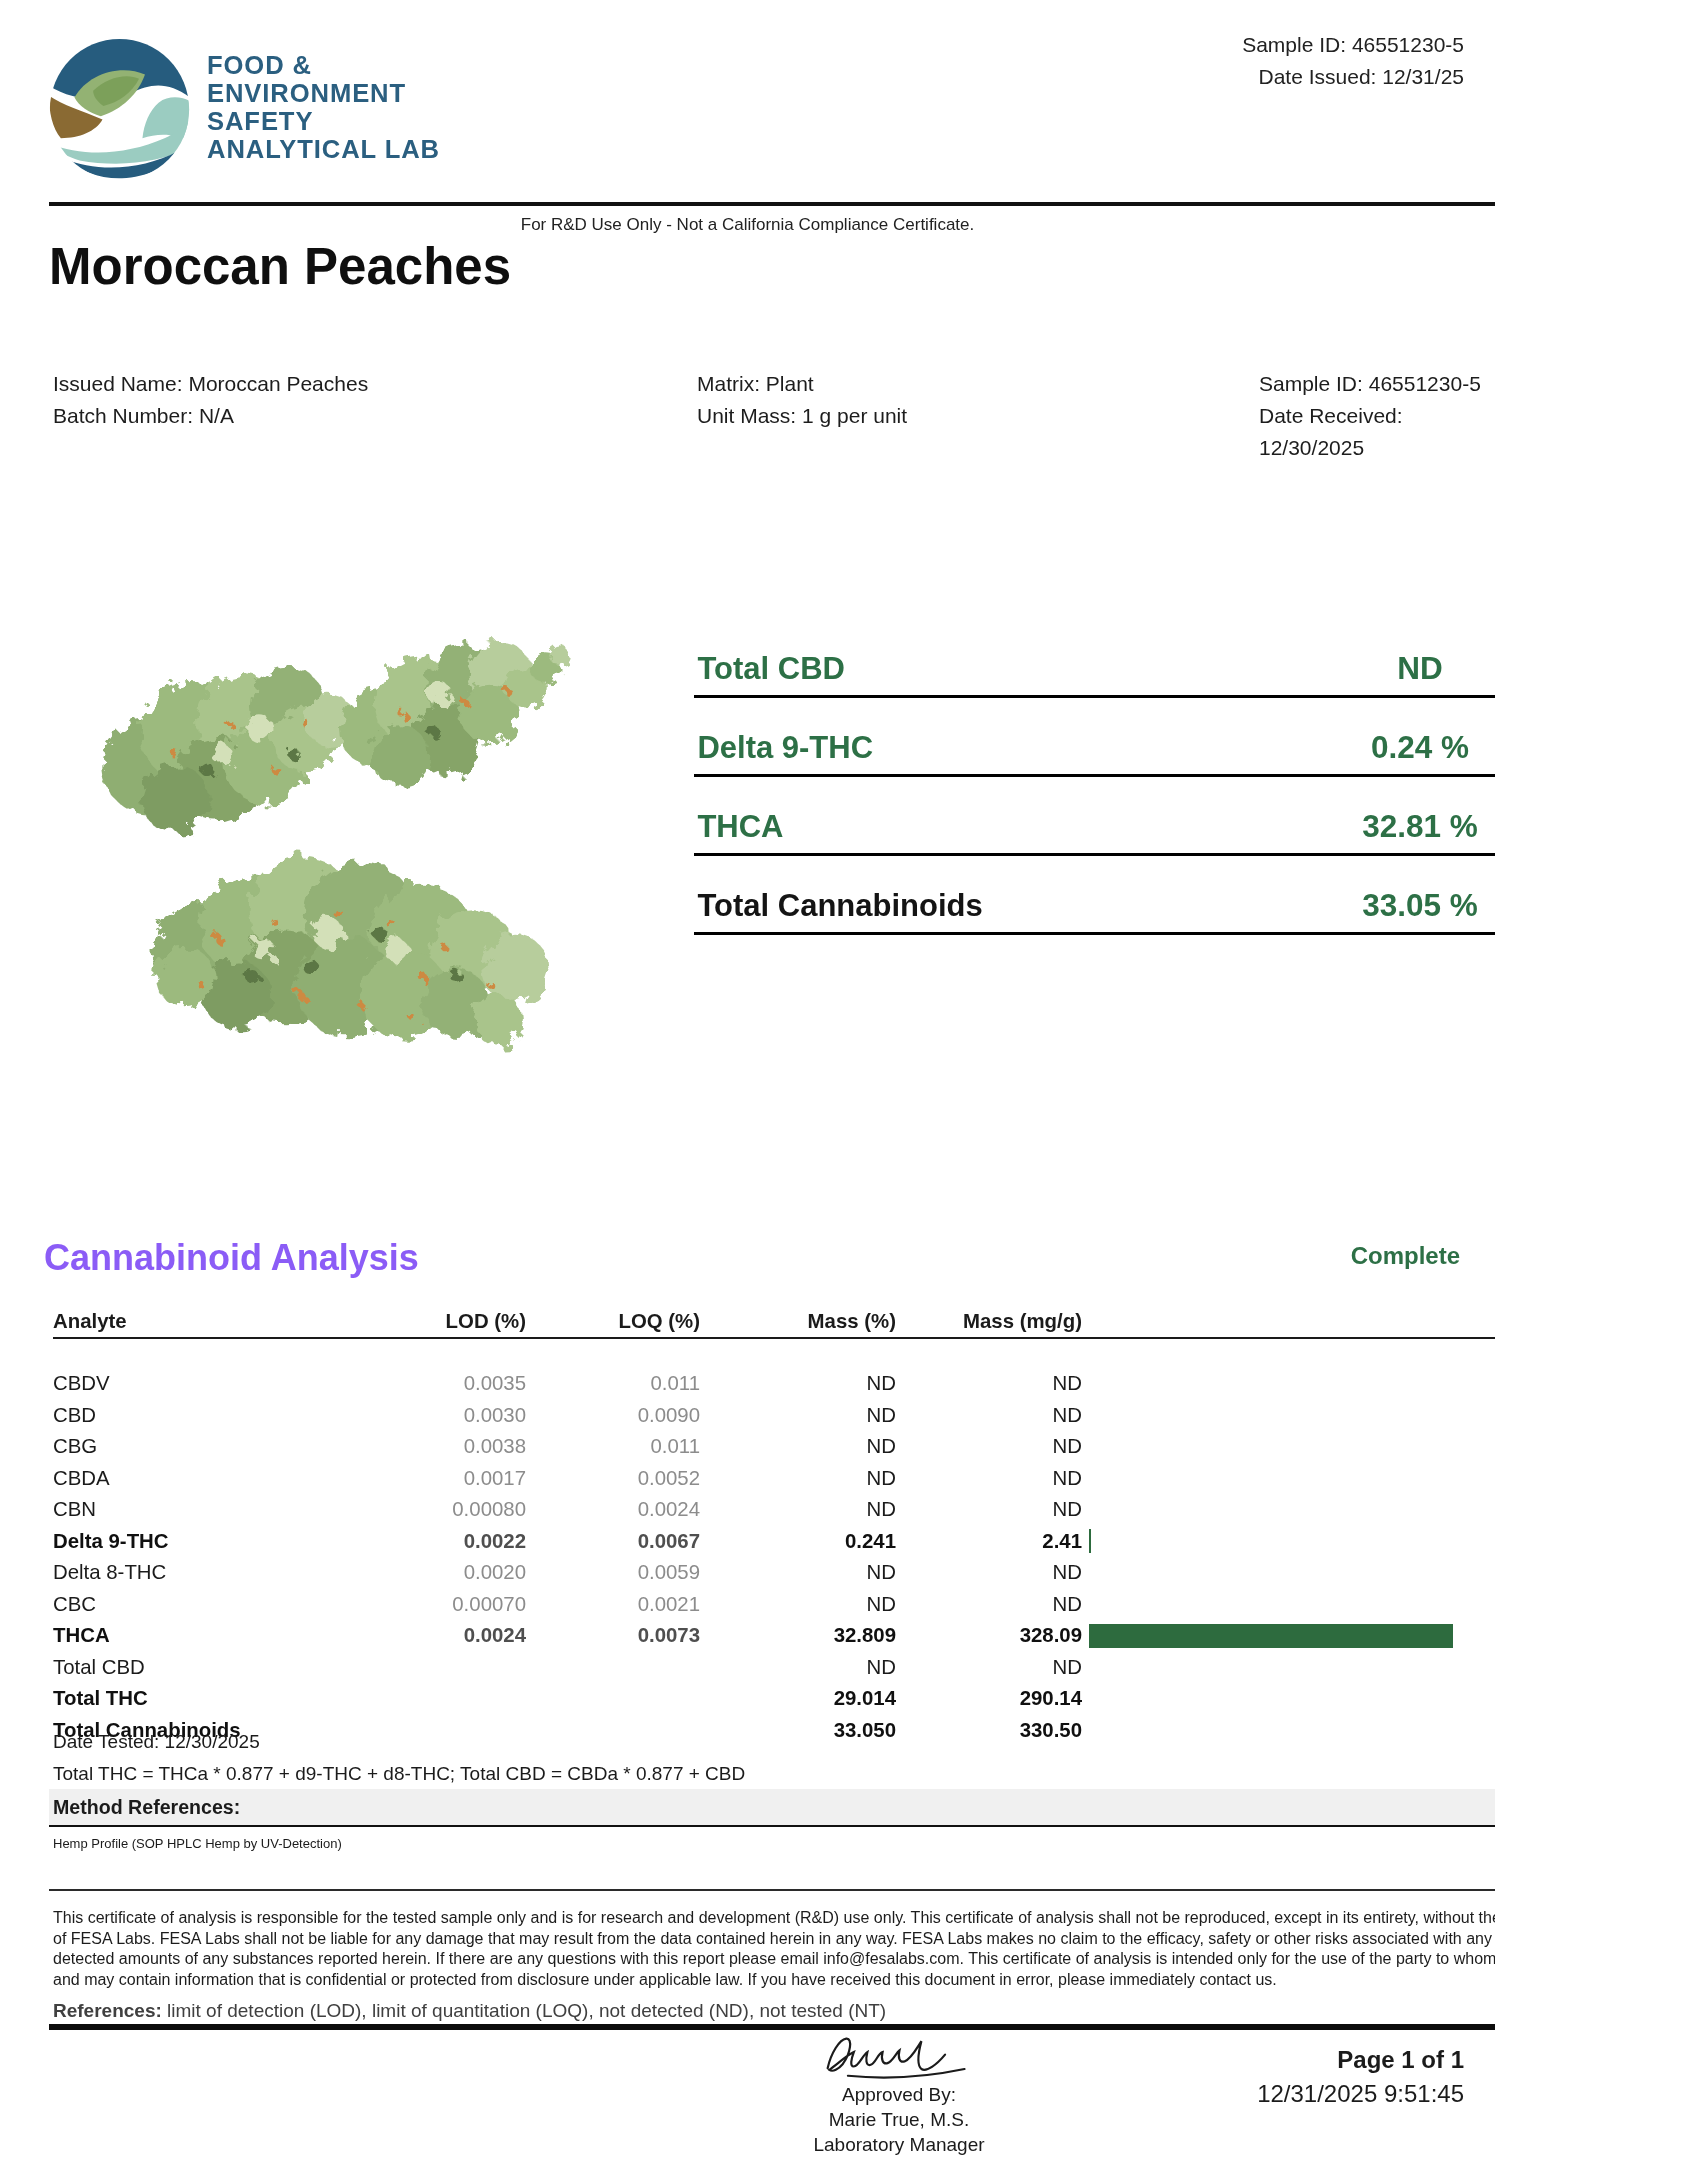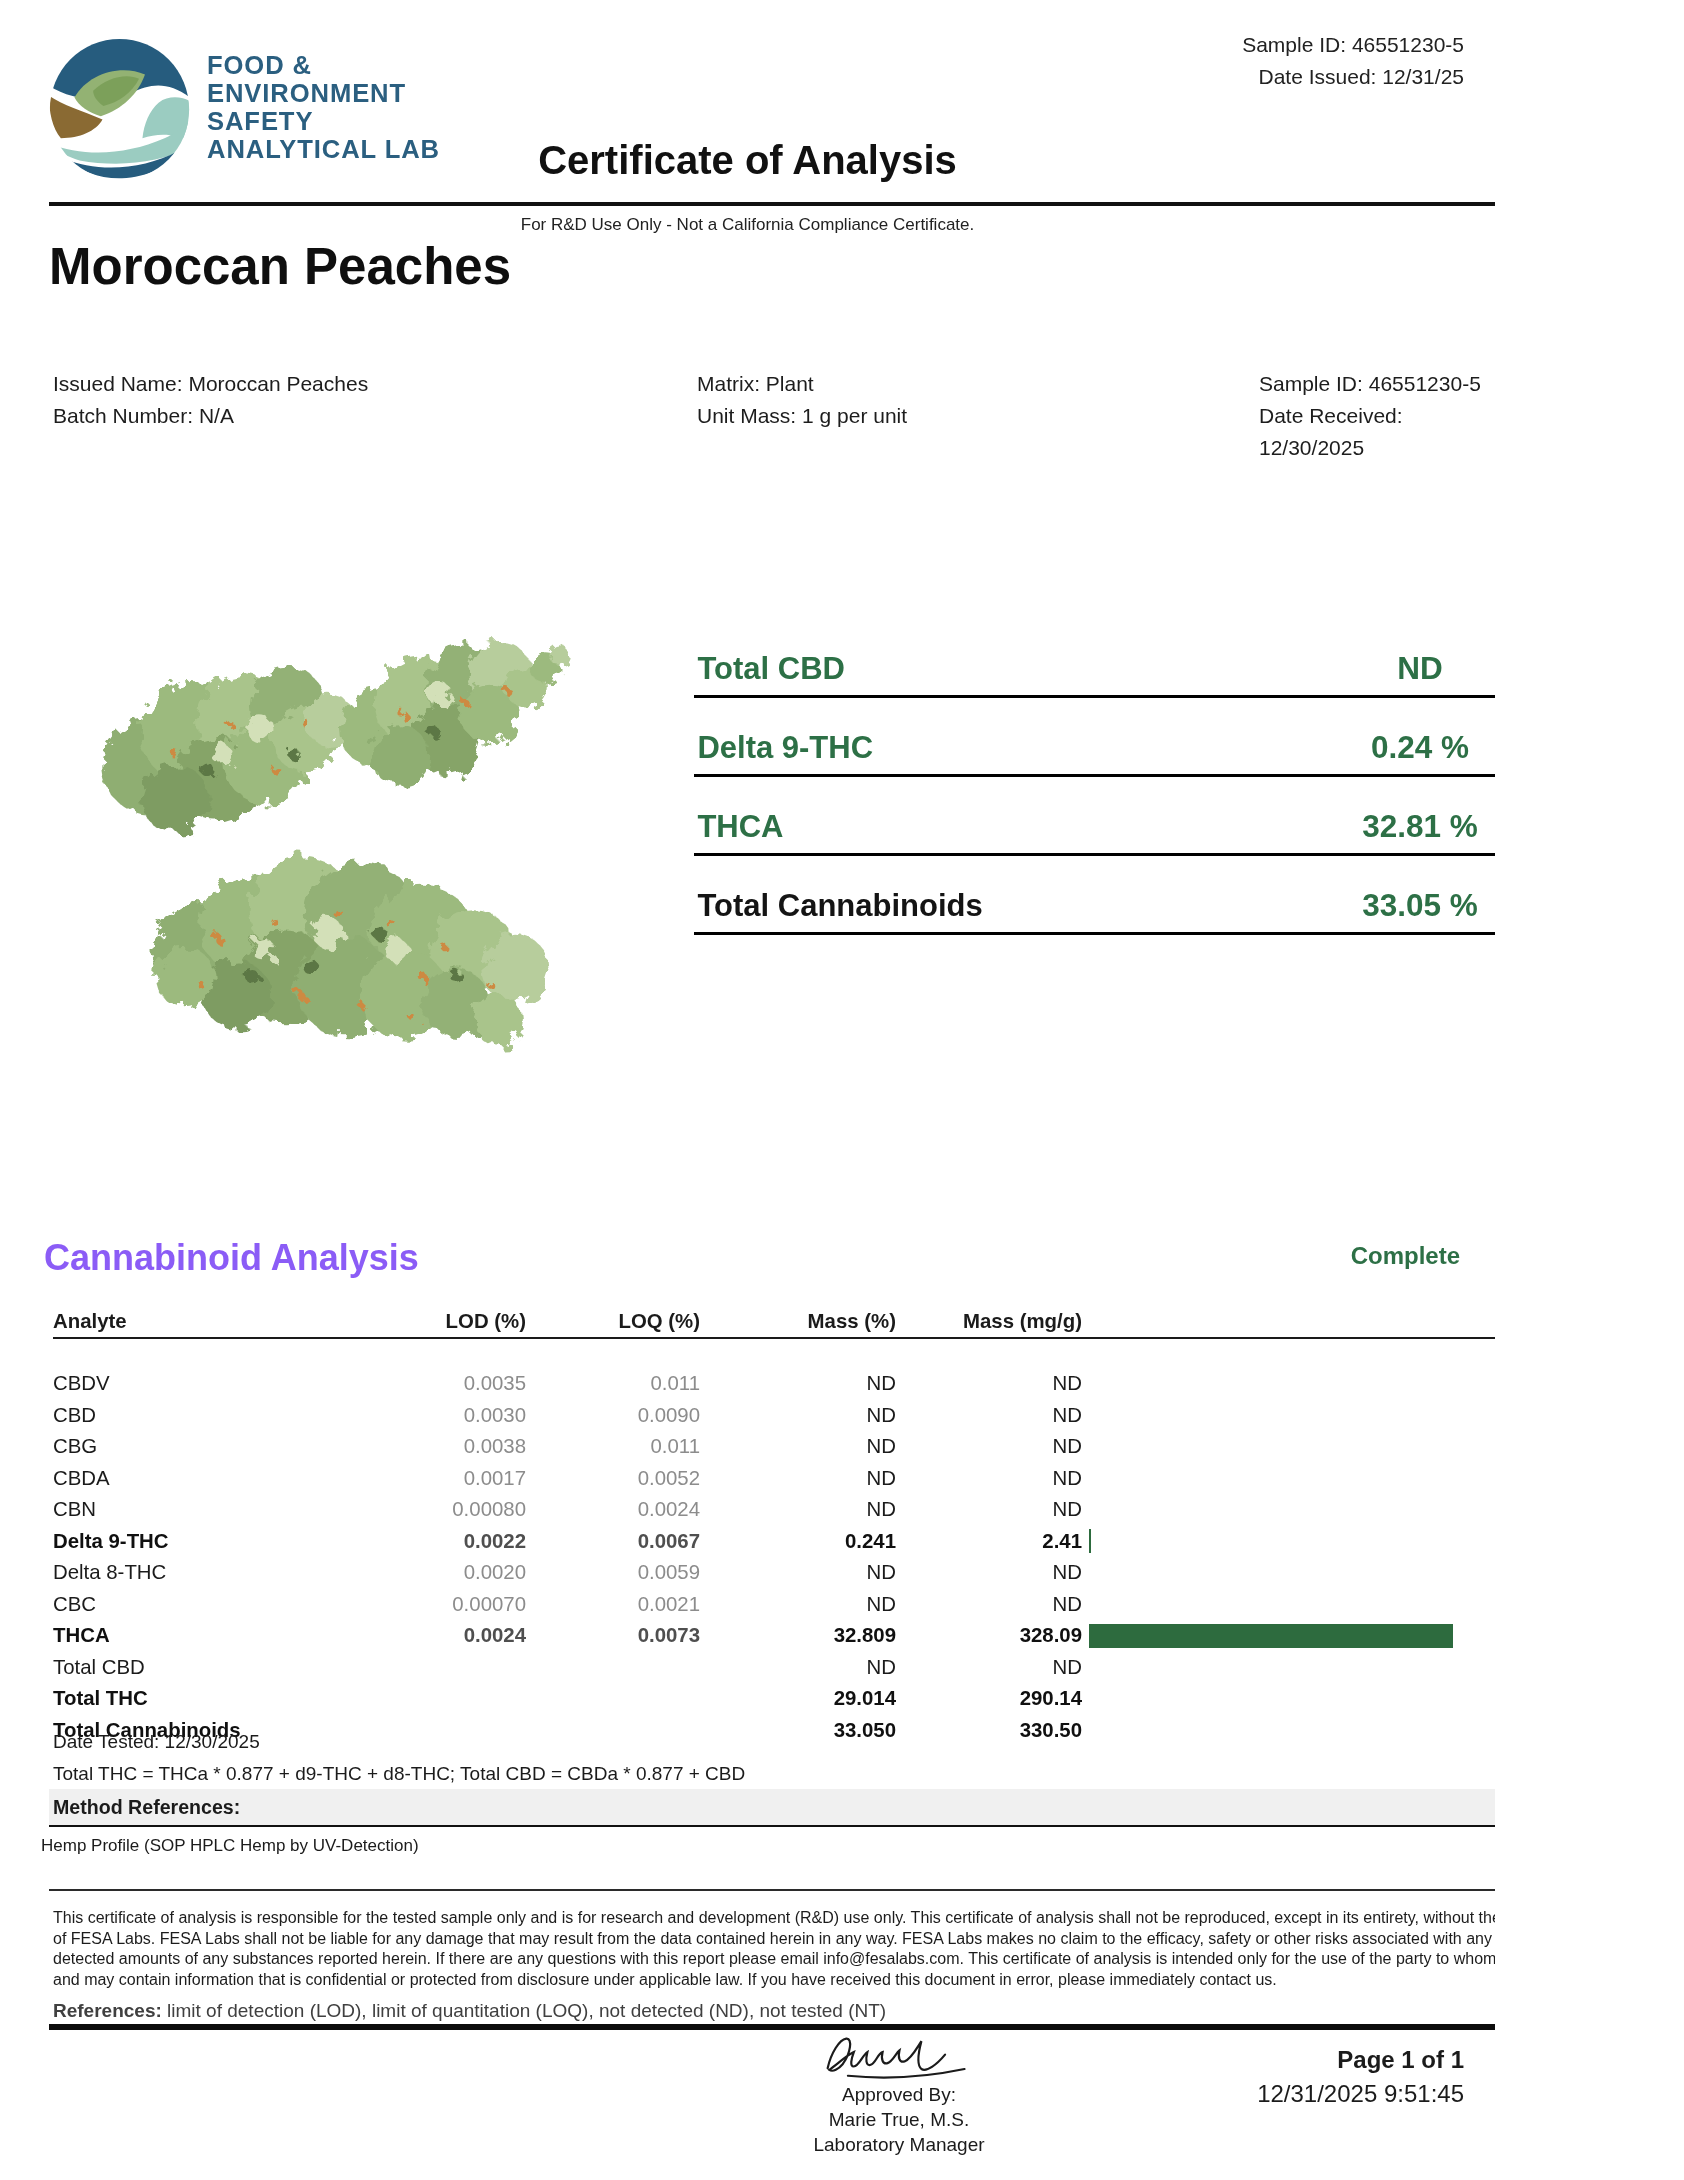--- a/index.html
+++ b/index.html
@@ -49,21 +49,21 @@
   .b{font-weight:bold;color:#101010;}
   .bar-cell{height:31.5px;display:flex;align-items:center;padding-left:6.8px;}
   .bar{height:24px;background:#2d6b3e;}
 
   .date-tested{left:53px;top:1731px;font-size:19px;}
   .formula{left:53px;top:1763px;font-size:19px;}
 
   .method-band{left:49px;top:1789px;width:1588px;height:36px;background:#f0f0f0;
                border-bottom:2.6px solid #111;}
   .method-head{left:53px;top:1796px;font-size:19.6px;font-weight:bold;}
-  .method-body{left:41px;top:1836px;font-size:17px;}
+  .method-body{left:53px;top:1836px;font-size:13px;}
 
   .thin-rule{left:49px;top:1889px;width:1588px;height:1.7px;background:#2b2b2b;}
   .disclaimer{left:53px;top:1908px;width:1580px;font-size:16px;line-height:20.6px;color:#1c1c1c;}
   .references{left:53px;top:2000px;font-size:19px;color:#404040;}
   .references .lbl{font-weight:bold;}
   .thick-rule{left:49px;top:2024px;width:1588px;height:6px;background:#0d0d0d;}
 
   
   .ft-left{left:53px;top:2043px;font-size:20.4px;line-height:31px;}
   .ft-left .lab{font-weight:bold;display:block;margin-bottom:5.1px;}
@@ -97,21 +97,20 @@
   <div class="abs logo-text">
     <div>FOOD &amp;</div>
     <div>ENVIRONMENT</div>
     <div>SAFETY</div>
     <div>ANALYTICAL LAB</div>
   </div>
   <div class="abs hdr-right">
     <div>Sample ID: 46551230-5</div>
     <div>Date Issued: 12/31/25</div>
   </div>
-  <div class="abs doc-title">Certificate of Analysis</div>
   <div class="abs hdr-rule"></div>
   <div class="abs doc-subtitle">For R&amp;D Use Only - Not a California Compliance Certificate.</div>
   <div class="abs product-title">Moroccan Peaches</div>
 
   <div class="abs sample-info">
     <div class="si-col si-c1">
       <div>Issued Name: Moroccan Peaches</div>
       <div>Batch Number: N/A</div>
     </div>
     <div class="si-col si-c2">

